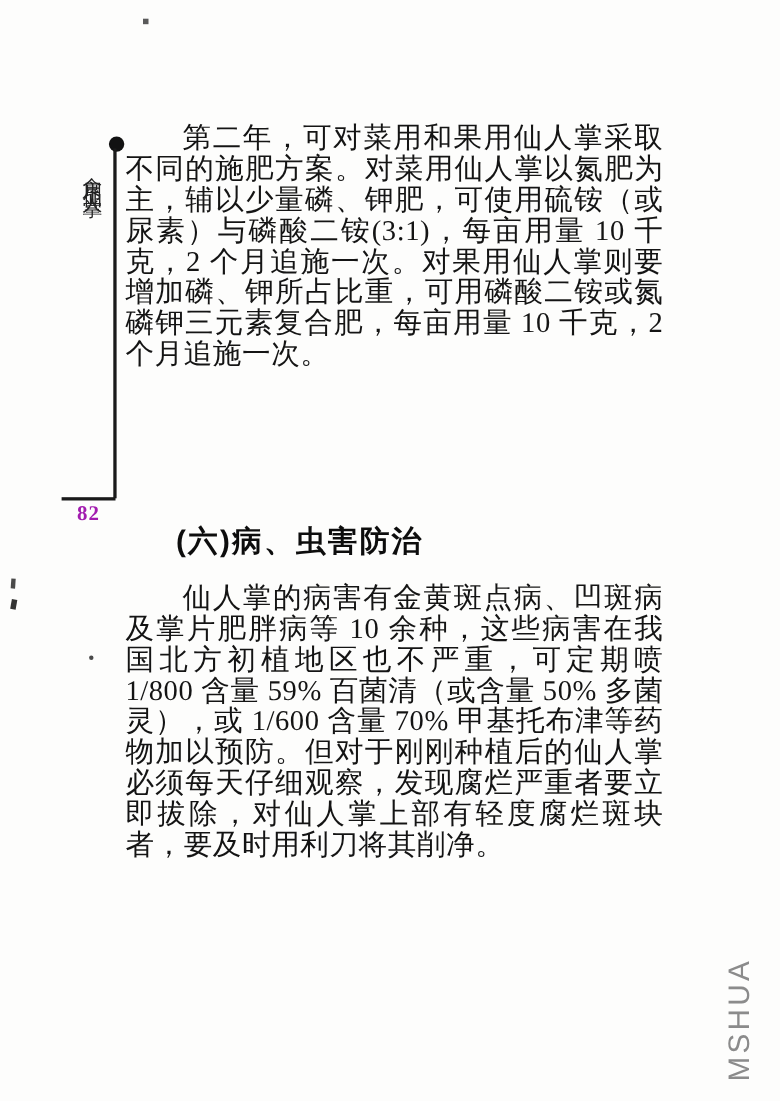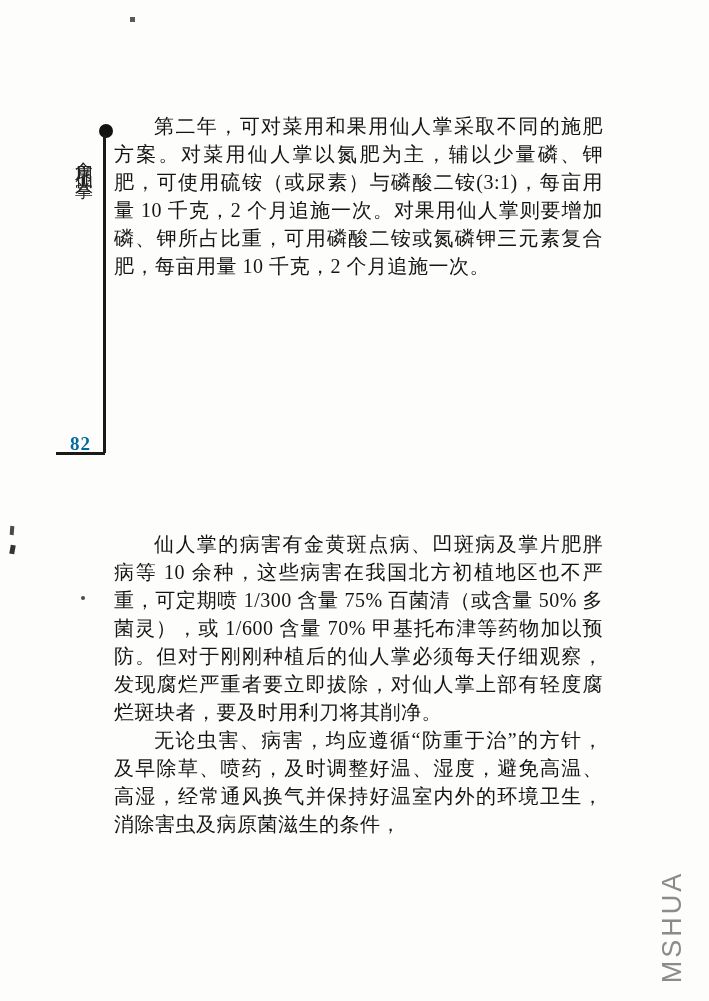--- a/index.html
+++ b/index.html
@@ -9,21 +9,21 @@
     margin:0 auto;
     background:#fdfdfc;
     overflow:hidden;
     font-family:"Liberation Serif","DejaVu Serif",serif;
     color:#151515;
   }
   
   .body-text{
     position:absolute;
     left:114px;width:489px;
-    font-size:20px;
+    font-size:26px;
     line-height:28px;
     text-align:justify;
     text-justify:inter-ideograph;
     letter-spacing:0.5px;
     color:#141414;
   }
   .body-text.top{top:112px;}
   .body-text.bottom{top:530px;}
   .body-text p{margin:0;text-indent:2em;}
   
@@ -33,25 +33,25 @@
     margin:0;
     font-family:"Liberation Sans","DejaVu Sans",sans-serif;
     font-size:27px;
     font-weight:900;
     letter-spacing:2px;
     color:#0d0d0d;
   }
   
   .page-number{
     position:absolute;
-    left:70px;top:433px;
+    left:70px;top:457px;
     font-size:19px;
     font-weight:bold;
     letter-spacing:1px;
-    color:#0369a1;
+    color:#a21caf;
   }
   
   .spine-dot{
     position:absolute;left:99px;top:124px;
     width:14px;height:14px;border-radius:50%;
     background:#121212;
   }
   .spine-line-v{
     position:absolute;left:103px;top:135px;
     width:3px;height:318px;
@@ -98,24 +98,24 @@
   <div class="spine-line-v"></div>
   <div class="spine-line-h"></div>
   <div class="spine-label">食用仙人掌</div>
 
   <div class="page-number">82</div>
 
   <div class="body-text top">
     <p>第二年，可对菜用和果用仙人掌采取不同的施肥方案。对菜用仙人掌以氮肥为主，辅以少量磷、钾肥，可使用硫铵（或尿素）与磷酸二铵(3:1)，每亩用量 10 千克，2 个月追施一次。对果用仙人掌则要增加磷、钾所占比重，可用磷酸二铵或氮磷钾三元素复合肥，每亩用量 10 千克，2 个月追施一次。</p>
   </div>
 
+  <h2 class="section-heading">(六)病、虫害防治</h2>
 
   <div class="body-text bottom">
-    <p>仙人掌的病害有金黄斑点病、凹斑病及掌片肥胖病等 10 余种，这些病害在我国北方初植地区也不严重，可定期喷 1/300 含量 75% 百菌清（或含量 50% 多菌灵），或 1/600 含量 70% 甲基托布津等药物加以预防。但对于刚刚种植后的仙人掌必须每天仔细观察，发现腐烂严重者要立即拔除，对仙人掌上部有轻度腐烂斑块者，要及时用利刀将其削净。</p>
-    <p>无论虫害、病害，均应遵循“防重于治”的方针，及早除草、喷药，及时调整好温、湿度，避免高温、高湿，经常通风换气并保持好温室内外的环境卫生，消除害虫及病原菌滋生的条件，</p>
+    <p>仙人掌的病害有金黄斑点病、凹斑病及掌片肥胖病等 10 余种，这些病害在我国北方初植地区也不严重，可定期喷 1/800 含量 59% 百菌清（或含量 50% 多菌灵），或 1/600 含量 70% 甲基托布津等药物加以预防。但对于刚刚种植后的仙人掌必须每天仔细观察，发现腐烂严重者要立即拔除，对仙人掌上部有轻度腐烂斑块者，要及时用利刀将其削净。</p>
   </div>
 
   <div class="watermark">MSHUA</div>
 
   <div class="speck s1"></div>
   <div class="speck s2"></div>
   <div class="speck s3"></div>
   <div class="speck s4"></div>
 
 </div>

